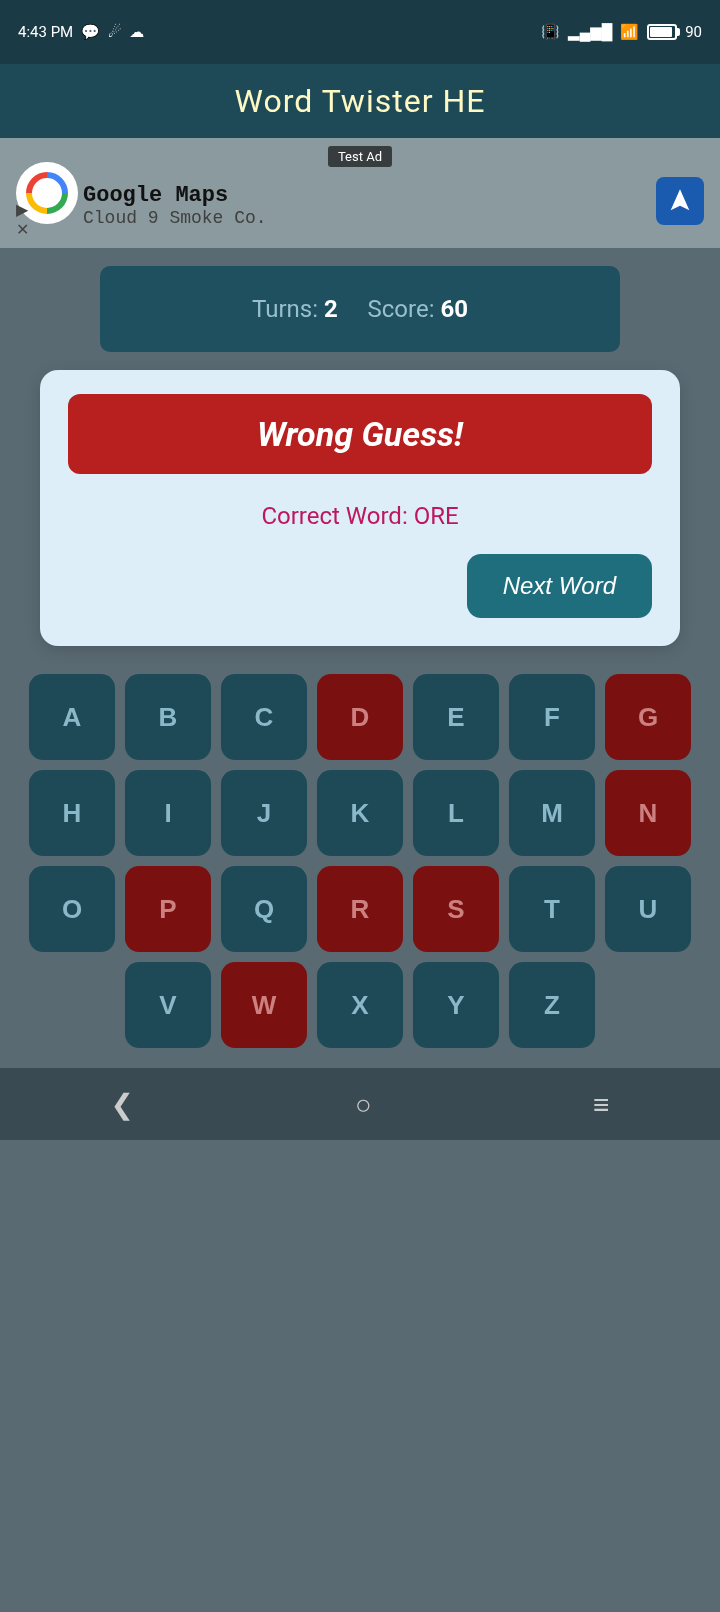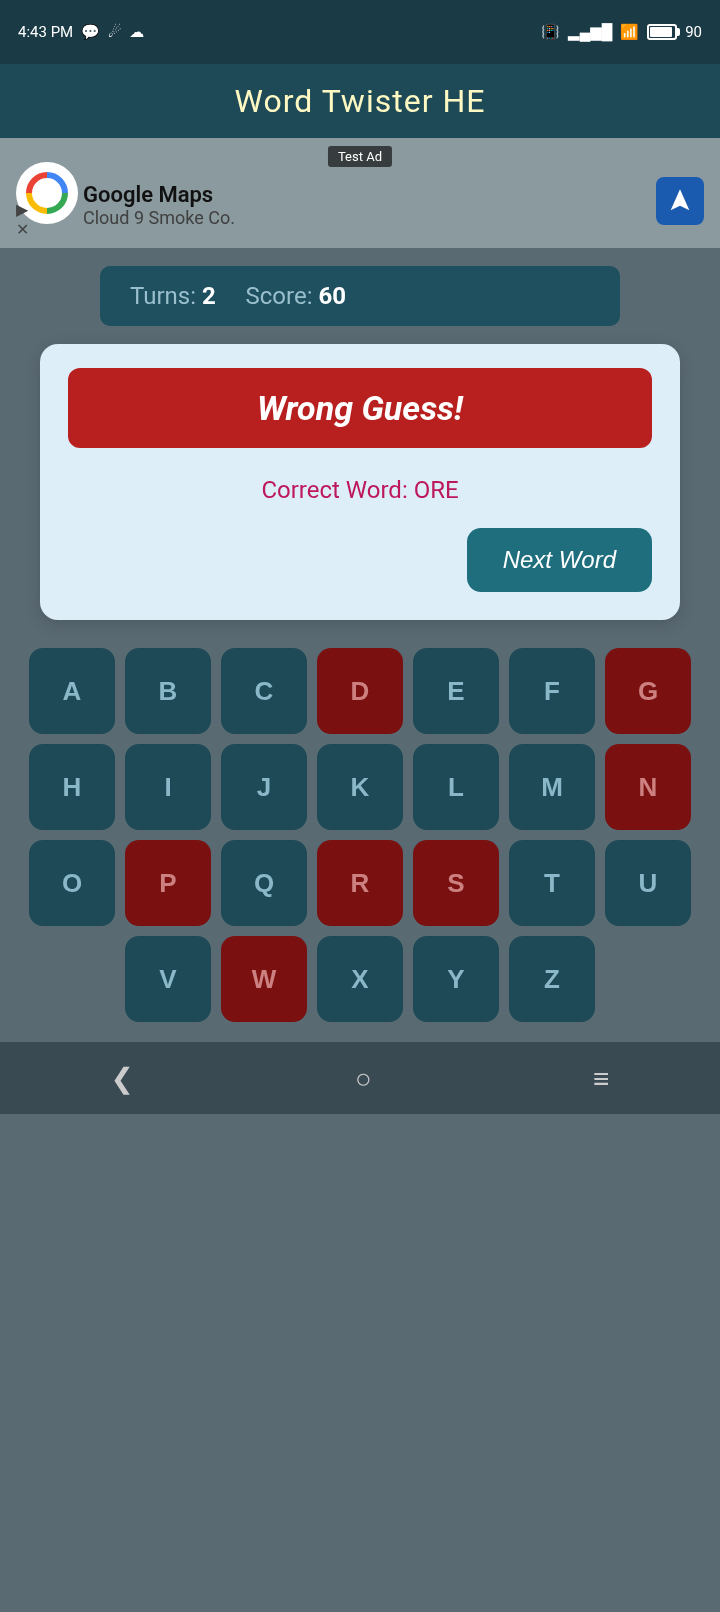--- a/index.html
+++ b/index.html
@@ -93,21 +93,21 @@
       width: 62px;
       height: 62px;
       border-radius: 50%;
       background: white;
       display: flex;
       align-items: center;
       justify-content: center;
       flex-shrink: 0;
     }
     .google-logo-svg { width: 44px; height: 44px; }
-    .ad-text { flex: 1; margin-top: 24px; }
+    .ad-text { flex: 1; margin-top: 24px; font-family: Liberation Mono, monospace; }
     .ad-company { font-size: 22px; font-weight: 600; color: #111; }
     .ad-subtitle { font-size: 18px; color: #404040; }
     .ad-nav-icon {
       width: 48px;
       height: 48px;
       background: #1a5aaf;
       border-radius: 8px;
       display: flex;
       align-items: center;
       justify-content: center;
@@ -123,22 +123,22 @@
       gap: 4px;
     }
     .ad-ctrl-icon { color: #444; font-size: 16px; line-height: 1; }
 
     
     .score-bar {
       background-color: #1e5060;
       margin: 18px auto;
       width: 520px;
       border-radius: 10px;
-      padding: 16px 30px;
-      text-align: left;
+      padding: 29px 30px;
+      text-align: center;
       color: #9abfcc;
       font-size: 24px;
     }
     .score-bar strong { color: white; font-weight: 700; }
 
     
     .result-card {
       background-color: #ddeef8;
       margin: 12px auto;
       width: 640px;

